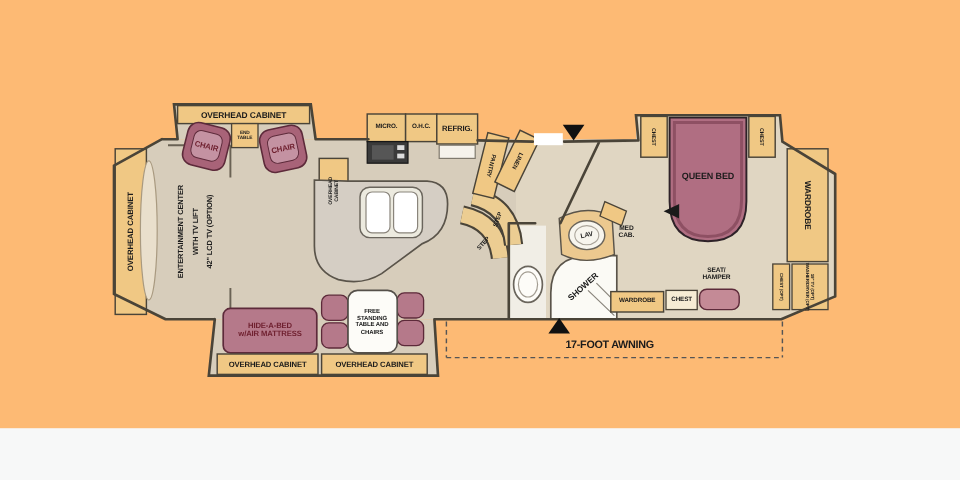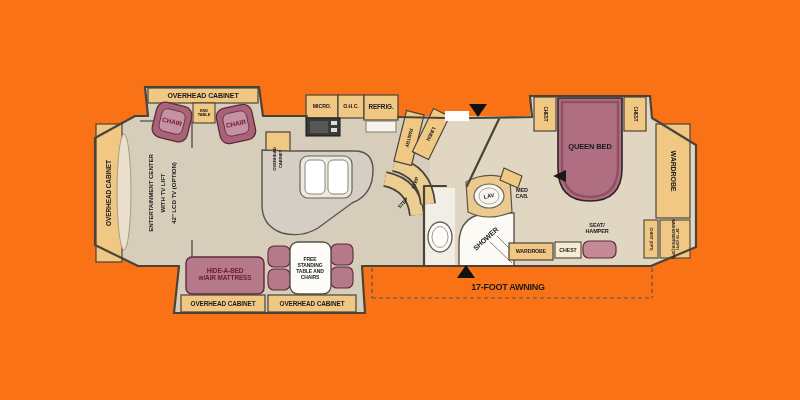--- a/index.html
+++ b/index.html
@@ -1,16 +1,16 @@
 <!DOCTYPE html>
 <html><head>
 <meta charset="utf-8">
 <style>
   html,body{margin:0;padding:0;background:#f7f8f8;}
-  .stage{position:relative;width:800px;height:400px;background:#f97316;overflow:hidden;
+  .stage{position:relative;width:800px;height:357px;background:#fdba74;overflow:hidden;
          font-family:"Liberation Sans",sans-serif;}
   svg.plan{position:absolute;left:0;top:0;}
   .labels{position:absolute;left:0;top:0;width:800px;height:400px;}
   .lbl{position:absolute;font-weight:bold;color:#1b1b1b;text-align:center;white-space:nowrap;
        line-height:1.12;letter-spacing:-0.2px;
        transform:translate(-50%,-50%) rotate(var(--r,0deg)) scale(var(--s,0.5));}
   .lbl .ln{display:block;}
   .lbl.red{color:#6e1f2e;}
 </style>
 </head>

